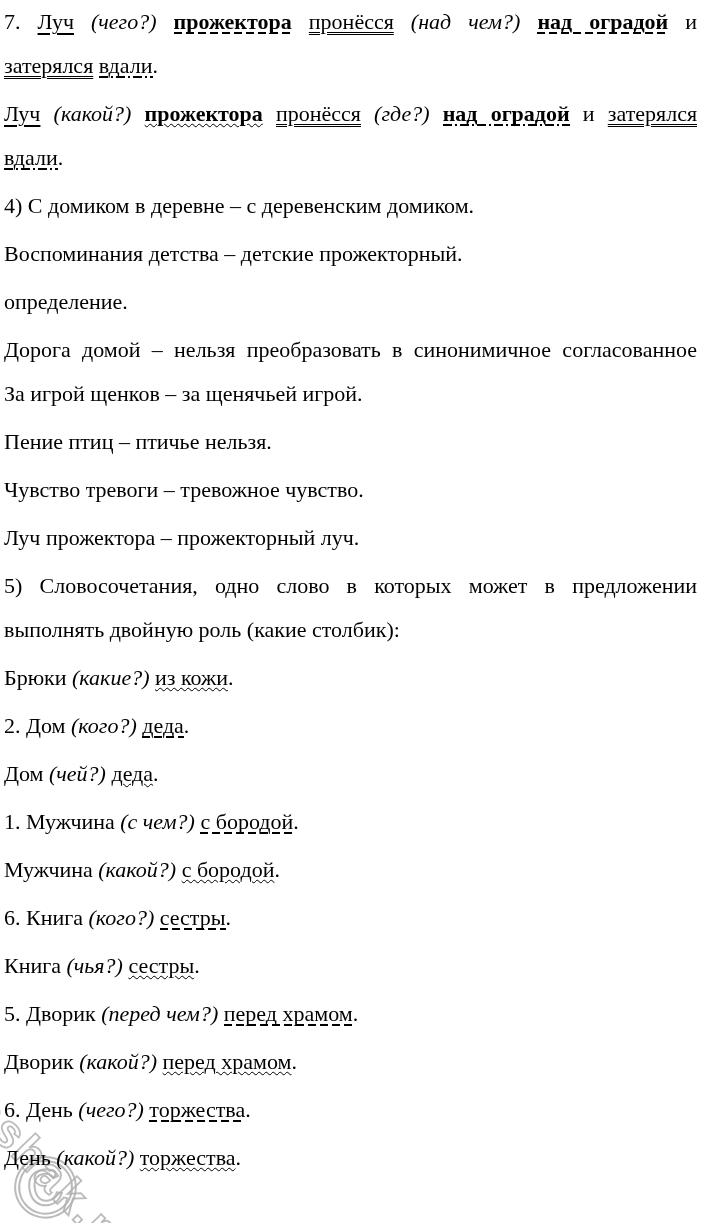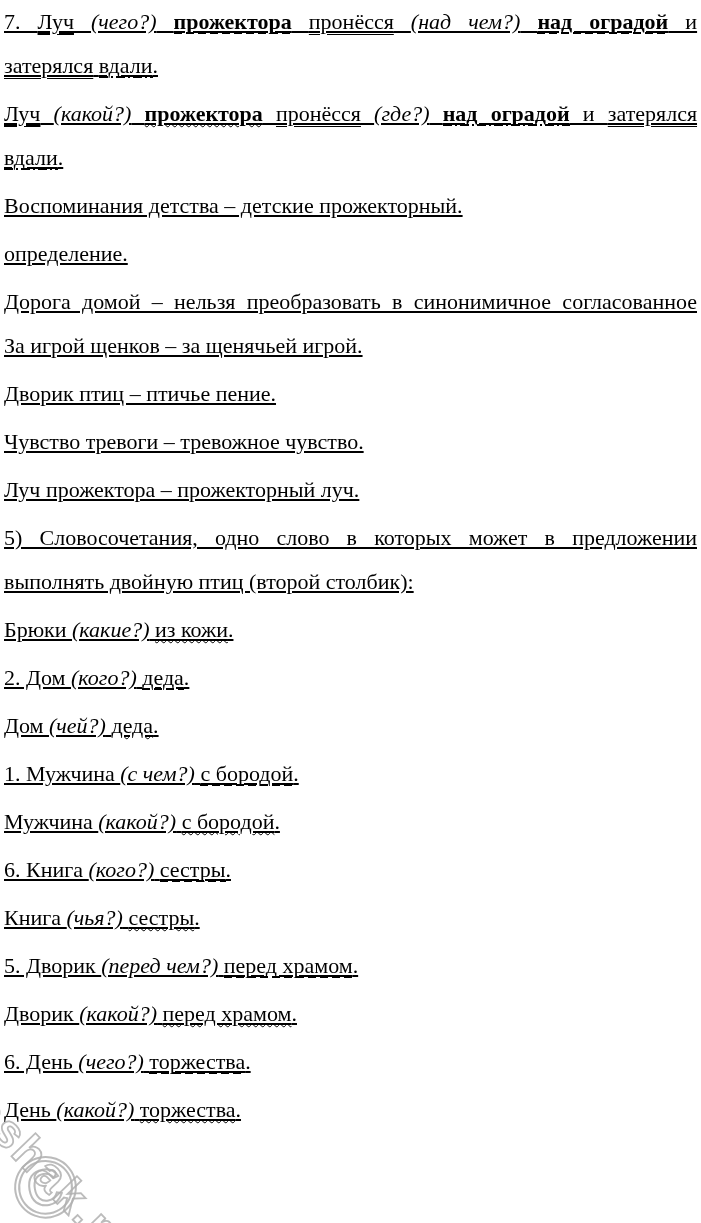--- a/index.html
+++ b/index.html
@@ -20,21 +20,20 @@
     position: relative;
     z-index: 1;
     padding: 0 4px 0 4px;
   }
   .line {
     display: block;
     line-height: 44px;
     min-height: 44px;
     white-space: normal;
     text-align: left;
-    text-decoration: underline;
   }
   .line.jf {
     text-align: justify;
     text-align-last: justify;
   }
   .line.par-end {
     margin-bottom: 4px;
   }
   .bold { font-weight: bold; }
   .italic { font-style: italic; }
@@ -103,29 +102,30 @@
 
 <div class="watermark watermark-text">reshak.ru</div>
 
 <div class="watermark watermark-symbol">©</div>
 
 <div class="doc">
     <div class="line jf"><span>7. </span><span class="u-solid">Луч</span><span> </span><span class="italic">(чего?)</span><span> </span><span class="bold u-dashed">прожектора</span><span> </span><span class="u-double">пронёсся</span><span> </span><span class="italic">(над чем?)</span><span> </span><span class="bold u-dashed">над оградой</span><span> и</span></div>
     <div class="line par-end"><span class="u-double">затерялся</span><span> </span><span class="u-dashdot">вдали</span><span>.</span></div>
     <div class="line jf"><span class="u-solid">Луч</span><span> </span><span class="italic">(какой?)</span><span> </span><span class="bold u-wavy">прожектора</span><span> </span><span class="u-double">пронёсся</span><span> </span><span class="italic">(где?)</span><span> </span><span class="bold u-dashdot">над оградой</span><span> и </span><span class="u-double">затерялся</span></div>
     <div class="line par-end"><span class="u-dashdot">вдали</span><span>.</span></div>
+    <div class="line par-end"><span>4) С домиком в деревне – с деревенским домиком.</span></div>
     <div class="line par-end"><span>Воспоминания детства – детские прожекторный.</span></div>
     <div class="line par-end"><span>определение.</span></div>
     <div class="line jf"><span>Дорога домой – нельзя преобразовать в синонимичное согласованное</span></div>
     <div class="line par-end"><span>За игрой щенков – за щенячьей игрой.</span></div>
-    <div class="line par-end"><span>Дворик птиц – птичье пение.</span></div>
+    <div class="line par-end"><span>Пение птиц – птичье нельзя.</span></div>
     <div class="line par-end"><span>Чувство тревоги – тревожное чувство.</span></div>
     <div class="line par-end"><span>Луч прожектора – прожекторный луч.</span></div>
     <div class="line jf"><span>5) Словосочетания, одно слово в которых может в предложении</span></div>
-    <div class="line par-end"><span>выполнять двойную птиц (второй столбик):</span></div>
+    <div class="line par-end"><span>выполнять двойную роль (какие столбик):</span></div>
     <div class="line par-end"><span>Брюки </span><span class="italic">(какие?)</span><span> </span><span class="u-wavy">из кожи</span><span>.</span></div>
     <div class="line par-end"><span>2. Дом </span><span class="italic">(кого?)</span><span> </span><span class="u-dashed">деда</span><span>.</span></div>
     <div class="line par-end"><span>Дом </span><span class="italic">(чей?)</span><span> </span><span class="u-wavy">деда</span><span>.</span></div>
     <div class="line par-end"><span>1. Мужчина </span><span class="italic">(с чем?)</span><span> </span><span class="u-dashed">с бородой</span><span>.</span></div>
     <div class="line par-end"><span>Мужчина </span><span class="italic">(какой?)</span><span> </span><span class="u-wavy">с бородой</span><span>.</span></div>
     <div class="line par-end"><span>6. Книга </span><span class="italic">(кого?)</span><span> </span><span class="u-dashed">сестры</span><span>.</span></div>
     <div class="line par-end"><span>Книга </span><span class="italic">(чья?)</span><span> </span><span class="u-wavy">сестры</span><span>.</span></div>
     <div class="line par-end"><span>5. Дворик </span><span class="italic">(перед чем?)</span><span> </span><span class="u-dashed">перед храмом</span><span>.</span></div>
     <div class="line par-end"><span>Дворик </span><span class="italic">(какой?)</span><span> </span><span class="u-wavy">перед храмом</span><span>.</span></div>
     <div class="line par-end"><span>6. День </span><span class="italic">(чего?)</span><span> </span><span class="u-dashed">торжества</span><span>.</span></div>

